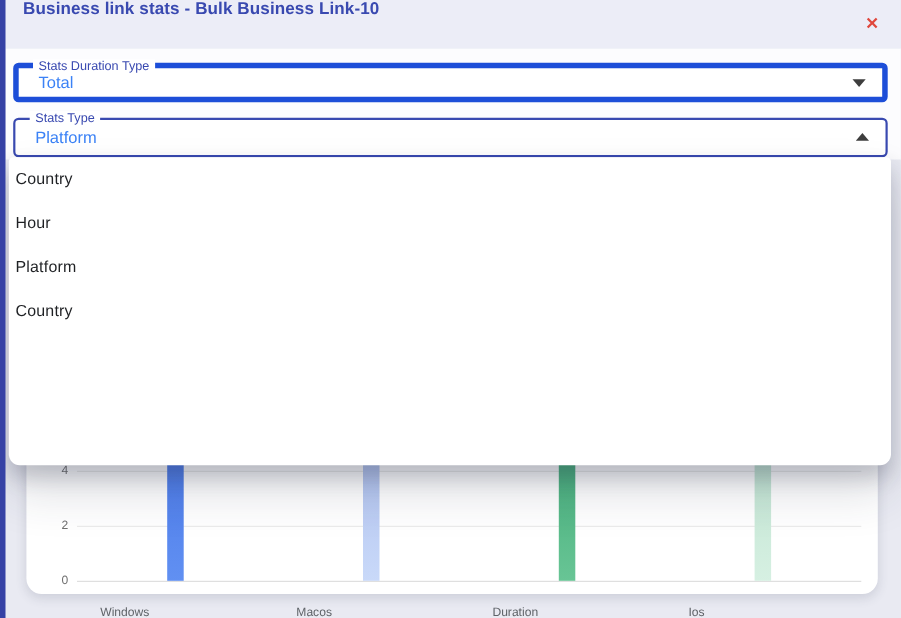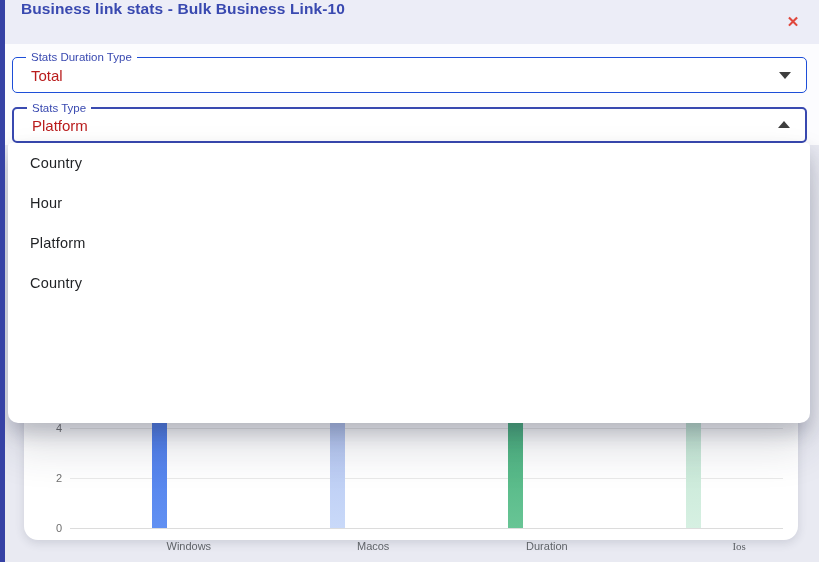--- a/index.html
+++ b/index.html
@@ -35,31 +35,31 @@
 
   
   .selects-body {
     position: absolute; left: 5px; top: 44px; right: 0; height: 101px;
     background: #FCFCFE; z-index: 5;
   }
   .select-box {
     position: absolute; left: 7px; right: 12px; height: 36px;
     background: #fff; border-radius: 5px; cursor: pointer;
   }
-  .select-box.closed { top: 13px; border: 1px solid #1d4ed8; }
+  .select-box.closed { top: 13px; border: 5px solid #1d4ed8; }
   .select-box.open   { top: 63px; border: 2px solid #3949B0; }
   .select-label {
     position: absolute; top: -8px; left: 13px; background: #fff;
     padding: 0 5px; font-size: 11.5px; color: #3949B0; line-height: 14px;
     white-space: nowrap;
   }
   .select-value {
     position: absolute; left: 18px; top: 0; bottom: 0;
     display: flex; align-items: center;
-    font-size: 15px; color: #b91c1c;
+    font-size: 15px; color: #3b82f6;
   }
   .caret {
     position: absolute; right: 15px; top: 50%; width: 0; height: 0;
   }
   .caret-down {
     margin-top: -3px;
     border-left: 6px solid transparent; border-right: 6px solid transparent;
     border-top: 7px solid #3E3E3E;
   }
   .caret-up {
@@ -83,33 +83,33 @@
     position: absolute; left: 46px; width: 713px; height: 1px;
     background: #E9E9E9;
   }
   .gridline.axis { background: #DCDCDC; }
   .y-tick {
     position: absolute; width: 38px; text-align: right;
     font-size: 11px; color: #6F6F6F; transform: translateY(-6px);
   }
   .bar { position: absolute; width: 15px; }
   .x-label {
-    position: absolute; top: 340px; width: 120px; text-align: right;
+    position: absolute; top: 351px; width: 120px; text-align: left;
     font-size: 11px; color: #5F6368; transform: translateX(-60px);
   }
 
   
   .menu {
     position: absolute; left: 8px; top: 143px; width: 802px; height: 280px;
     background: #fff; border-radius: 4px 4px 10px 10px; z-index: 20;
     box-shadow: 0 10px 18px rgba(40, 44, 70, 0.22), 0 24px 44px rgba(40, 44, 70, 0.16);
     overflow: hidden;
   }
   .menu-item {
-    height: 40px; display: flex; align-items: center; padding-left: 22px;
+    height: 40px; display: flex; align-items: center; padding-left: 6px;
     font-size: 14.5px; color: #1F2124; cursor: pointer; letter-spacing: .2px;
   }
 </style>
 </head>
 <body>
 
 <div class="left-edge"></div>
 
 <div class="modal-header">
   <div class="modal-title">Business link stats - Bulk Business Link-10</div>
@@ -143,21 +143,21 @@
         <div class="y-tick" style="top: 278px;">2</div>
         <div class="gridline" style="top: 228px;"></div>
         <div class="y-tick" style="top: 228px;">4</div>
         <div class="bar" style="left: 127.625px; top: 203px; height: 125px; background: linear-gradient(rgb(74, 121, 232), rgb(97, 144, 242));"></div>
         <div class="x-label" style="left: 127.125px;">Windows</div>
         <div class="bar" style="left: 305.875px; top: 203px; height: 125px; background: linear-gradient(rgb(175, 193, 238), rgb(201, 217, 249));"></div>
         <div class="x-label" style="left: 305.375px;">Macos</div>
         <div class="bar" style="left: 484.125px; top: 203px; height: 125px; background: linear-gradient(rgb(67, 171, 121), rgb(104, 197, 149));"></div>
         <div class="x-label" style="left: 483.625px;">Duration</div>
         <div class="bar" style="left: 662.375px; top: 203px; height: 125px; background: linear-gradient(rgb(191, 227, 208), rgb(214, 240, 226));"></div>
-        <div class="x-label" style="left: 661.875px; font-family: Liberation Serif, serif;">Ios</div>
+        <div class="x-label" style="left: 661.875px;">Ios</div>
       </div>
   </div>
 </div>
 
 <div class="menu" id="menu">
     <div class="menu-item">Country</div>
     <div class="menu-item">Hour</div>
     <div class="menu-item">Platform</div>
     <div class="menu-item">Country</div>
   </div>

